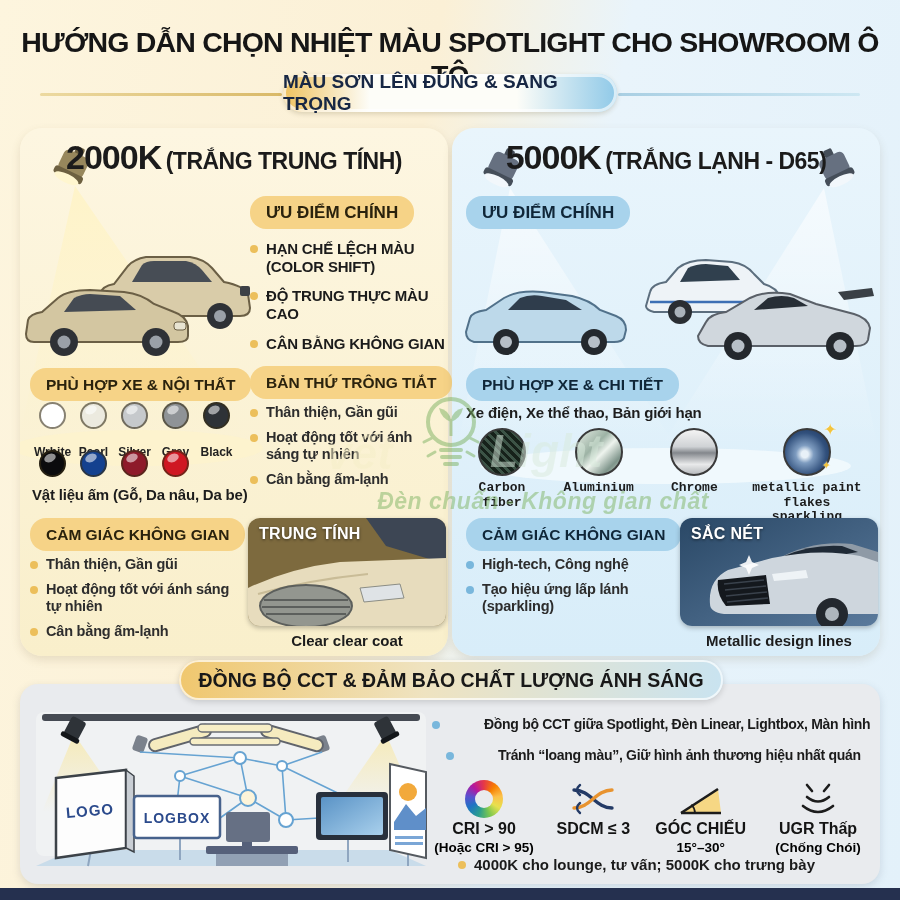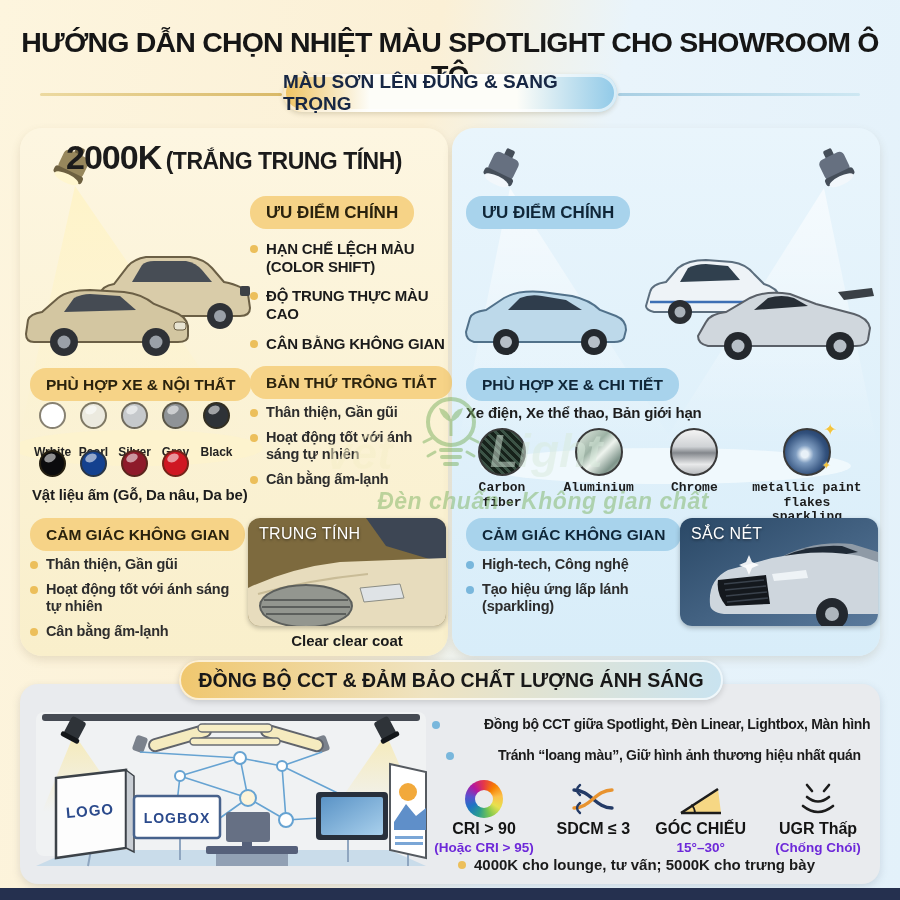--- a/index.html
+++ b/index.html
@@ -52,34 +52,34 @@
   .mat-col{display:flex;flex-direction:column;align-items:center;gap:5px;text-align:center;}
   .mat{width:48px;height:48px;border-radius:50%;border:2px solid #3a3a3a;box-sizing:border-box;position:relative;}
   .mat.carbon{background:repeating-linear-gradient(45deg,#16211a 0 3px,#3c5346 3px 6px);}
   .mat.alu{background:linear-gradient(135deg,#e7eee6,#9db3a5 38%,#eef4ee 55%,#7e948a 80%,#c7d6cb);}
   .mat.chrome{background:linear-gradient(180deg,#f4f4f4,#cfd2d5 38%,#83878c 52%,#e9eaeb 78%,#b8bbbe);}
   .mat.flake{background:radial-gradient(circle at 45% 55%,#e8f1f8 0 10%,#7e9cc0 26%,#31507c 62%,#1c3154 100%);}
   .mat-label{font-size:13px;font-weight:bold;color:#1c1c1c;line-height:1.12;font-family:Liberation Mono, monospace;}
   .sparkle{position:absolute;color:#f3c43d;text-shadow:0 0 2px #fff;}
   
   .photo{top:390px;width:198px;height:108px;border-radius:12px;overflow:hidden;box-shadow:0 2px 5px rgba(0,0,0,.25);}
-  .photo-tag{position:absolute;top:7px;left:11px;color:#fff;font-weight:normal;font-size:16px;
+  .photo-tag{position:absolute;top:7px;left:11px;color:#fff;font-weight:bold;font-size:16px;
     text-shadow:0 1px 3px rgba(0,0,0,.55);letter-spacing:.3px;}
   .caption{top:504px;text-align:center;font-size:15px;font-weight:bold;color:#1c1c1c;}
   
   .cta-pill{left:179px;top:660px;width:544px;height:40px;border-radius:20px;z-index:7;
     background:linear-gradient(90deg,#f0c76e,#efe3c0 45%,#c9e3f0);
     box-shadow:0 2px 6px rgba(0,0,0,.15), inset 0 0 0 2px rgba(255,255,255,.7);
     display:flex;align-items:center;justify-content:center;font-size:19.5px;font-weight:bold;color:#181818;}
   .bottom-panel{left:20px;top:684px;width:860px;height:200px;border-radius:18px;background:#e9ebee;
     box-shadow:0 3px 8px rgba(80,90,110,.18);}
   .b-bullet .txt{font-size:14px;font-weight:bold;letter-spacing:-0.3px;padding-left:36px;}
   .metric{display:flex;flex-direction:column;align-items:center;gap:2px;text-align:center;}
   .m-label{font-size:16px;font-weight:bold;color:#141414;white-space:nowrap;}
-  .m-sub{font-size:13.5px;font-weight:bold;color:#6d28d9;white-space:nowrap;}
+  .m-sub{font-size:13.5px;font-weight:bold;color:#000000;white-space:nowrap;}
   .cri-wheel{width:38px;height:38px;border-radius:50%;position:relative;
     background:conic-gradient(#e63946,#f77f00,#fcbf49,#e7e14e,#7ac74f,#2a9d8f,#1d74c4,#5a4fcf,#b5179e,#e63946);}
   .cri-wheel::after{content:"";position:absolute;inset:10px;border-radius:50%;background:#e9ebee;}
   .sign-text{position:absolute;color:#2b4a8c;font-weight:bold;text-align:center;letter-spacing:1px;}
   .navy-bar{left:0;top:888px;width:900px;height:12px;background:#25304f;}
   
   .watermark{left:308px;top:392px;width:470px;height:132px;z-index:5;pointer-events:none;opacity:.5;}
   .wm-frag{position:absolute;font-style:italic;font-weight:bold;font-size:46px;}
   .wm-frag.l{left:18px;top:34px;color:#f6efc9;}
   .wm-frag.r{left:182px;top:32px;color:#d9ebdd;}
@@ -274,20 +274,24 @@
       </g>
     </svg>
     <svg class="abs" style="right:14px;top:18px;transform:scaleX(-1)" width="56" height="52" viewBox="0 0 56 52">
       <g transform="rotate(26 28 26)">
         <rect x="24" y="1" width="9" height="9" rx="2" fill="#454e59"></rect>
         <rect x="15" y="8" width="27" height="22" rx="5" fill="#667080"></rect>
         <rect x="13" y="27" width="31" height="8" rx="3" fill="#454e59"></rect>
         <ellipse cx="28.5" cy="35" rx="13" ry="4.5" fill="#f2f7fb"></ellipse>
       </g>
     </svg>
+    <div class="abs panel-title">
+      <span class="temp">5000K</span>
+      <span class="note">(TRẮNG LẠNH - D65)</span>
+    </div>
 
     <div class="abs badge blue h1" style="left:14px;top:68px">
       <span>ƯU ĐIỂM CHÍNH</span>
     </div>
 
     <svg class="abs" style="left:2px;top:108px" width="424" height="140" viewBox="0 0 424 140">
       <g transform="translate(186,20)">
         <path d="M6,50 L10,36 Q12,28 26,26 L38,12 Q48,4 66,4 L92,6 Q106,8 114,18 L124,28 Q138,32 140,42 L138,52 Q136,56 128,56 L14,56 Q6,54 6,50 Z" fill="#eef3f7" stroke="#5c6e7e" stroke-width="2"></path>
         <path d="M40,26 L48,12 Q56,8 66,8 L88,10 L100,24 Z" fill="#30404e"></path>
         <path d="M10,46 L134,46" stroke="#3d6fb4" stroke-width="2.5"></path>
@@ -369,20 +373,21 @@
         <path d="M30,86 Q28,62 48,52 L92,40 Q140,30 180,38 L198,44 L198,96 L44,96 Q30,94 30,86 Z" fill="#ced6dd"></path>
         <path d="M38,62 L86,57 L90,86 L46,88 Q36,76 38,62 Z" fill="#14181d"></path>
         <path d="M44,66 L84,62 M45,72 L86,68 M46,78 L87,74 M47,84 L88,80" stroke="#3a424c" stroke-width="1.6"></path>
         <polygon points="92,56 126,52 128,60 94,63" fill="#eef3f6"></polygon>
         <circle cx="152" cy="96" r="16" fill="#23282e"></circle>
           <circle cx="152" cy="96" r="7" fill="#aeb6bd"></circle>
         <path d="M66,44 l3,-7 3,7 7,3 -7,3 -3,7 -3,-7 -7,-3 Z" fill="#ffffff" opacity="0.9"></path>
       </svg>
       <span class="photo-tag">SẮC NÉT</span>
     </div>
+    <div class="abs caption" style="left:228px;width:198px">Metallic design lines</div>
   </div>
 
   <div class="abs watermark">
     <span class="wm-frag l">vết</span>
     <svg class="abs" style="left:112px;top:0" width="62" height="94" viewBox="0 0 62 94">
       <circle cx="31" cy="30" r="23" stroke="#7cb261" stroke-width="4" fill="none"></circle>
       <path d="M31,44 L31,27" stroke="#7cb261" stroke-width="3"></path>
       <path d="M31,30 Q21,26 19,16 Q29,18 31,28 Z" fill="#7cb261"></path>
       <path d="M31,30 Q41,26 43,16 Q33,18 31,28 Z" fill="#7cb261"></path>
       <path d="M21,58 L41,58 M22,65 L40,65 M25,72 L37,72" stroke="#7cb261" stroke-width="4" stroke-linecap="round"></path>

